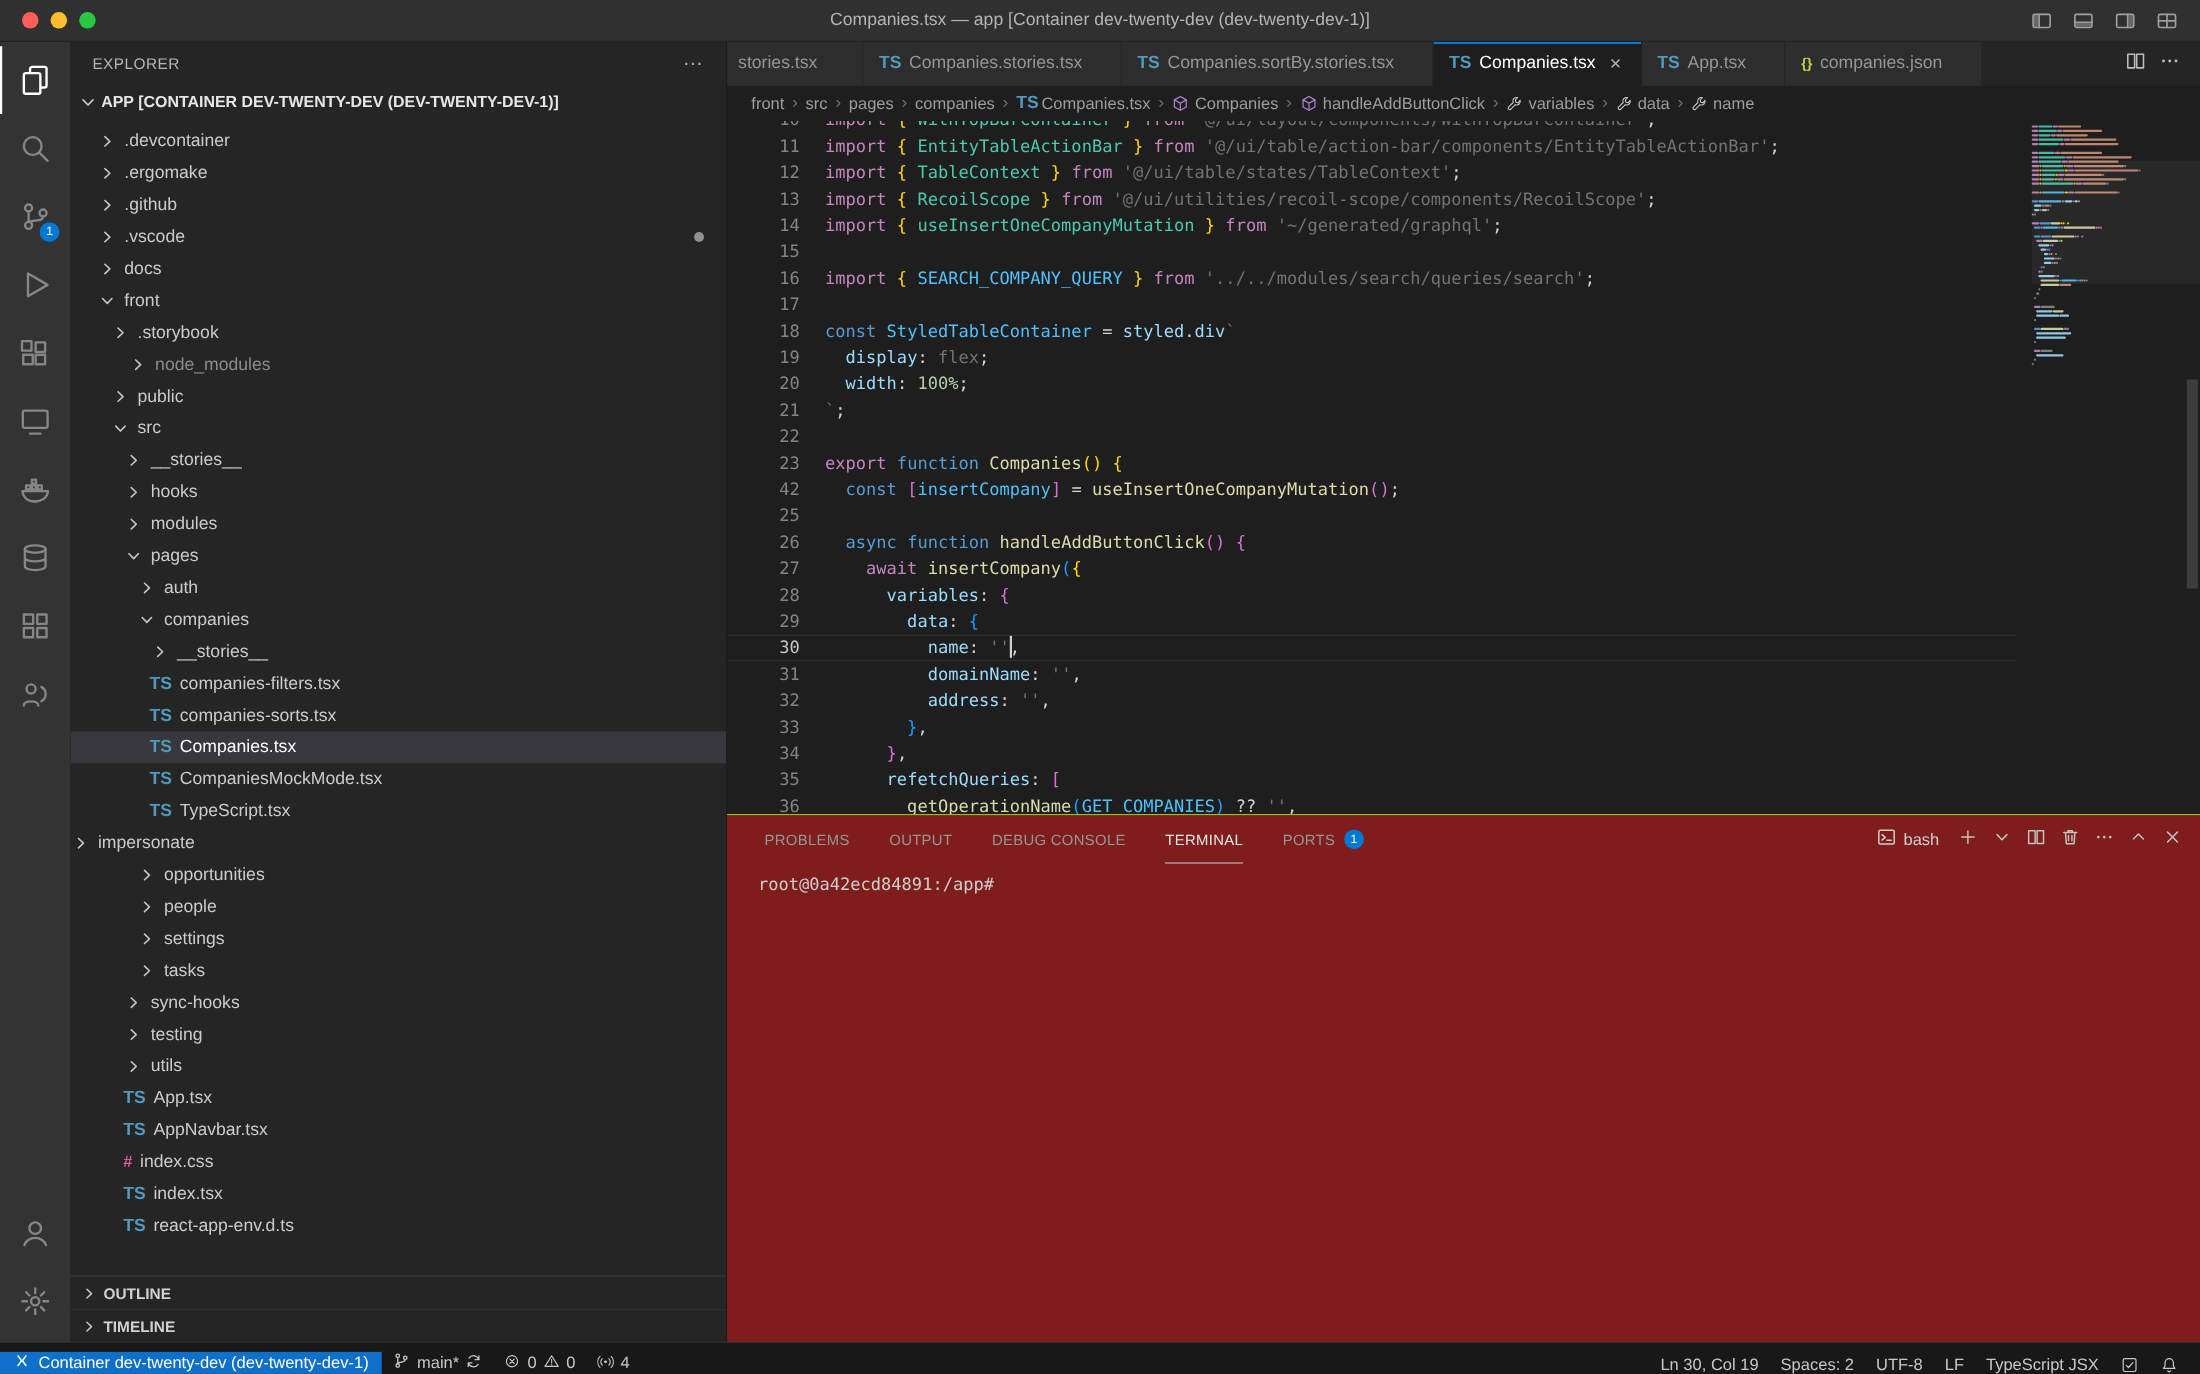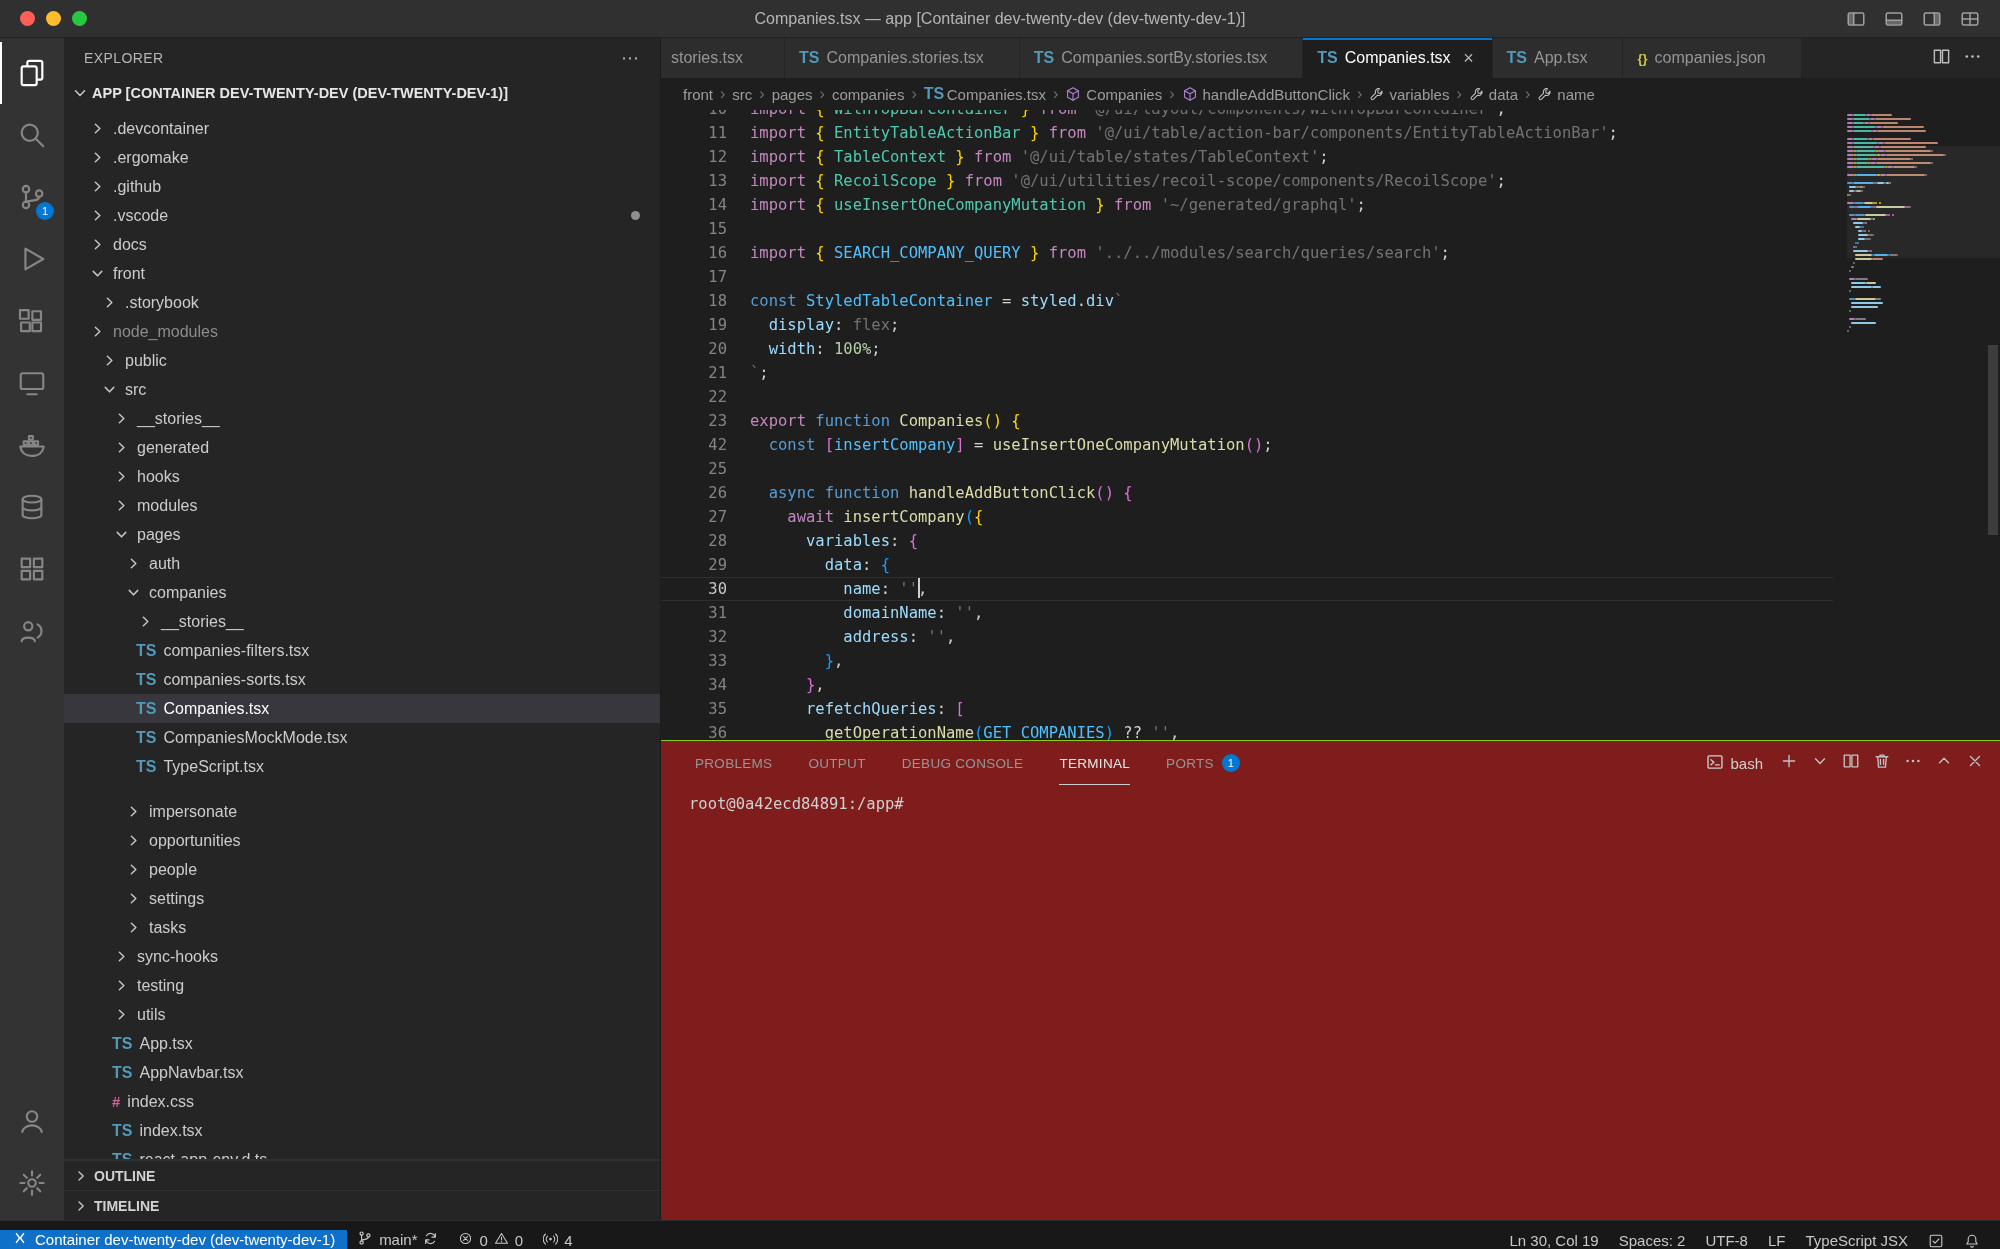--- a/index.html
+++ b/index.html
@@ -293,21 +293,21 @@
             <span class="tlabel">front</span>
           </div>
           <div class="trow" style="padding-left: 36px;">
             <span class="chev">
               <svg width="17" height="17" viewBox="0 0 16 16" fill="none" stroke="currentColor" stroke-width="1.4" stroke-linecap="round" stroke-linejoin="round">
                 <path d="M6 4l4.2 4L6 12"></path>
               </svg>
             </span>
             <span class="tlabel">.storybook</span>
           </div>
-          <div class="trow dim" style="padding-left: 24px;">
+          <div class="trow dim" style="padding-left: 52px;">
             <span class="chev">
               <svg width="17" height="17" viewBox="0 0 16 16" fill="none" stroke="currentColor" stroke-width="1.4" stroke-linecap="round" stroke-linejoin="round">
                 <path d="M6 4l4.2 4L6 12"></path>
               </svg>
             </span>
             <span class="tlabel">node_modules</span>
           </div>
           <div class="trow" style="padding-left: 36px;">
             <span class="chev">
               <svg width="17" height="17" viewBox="0 0 16 16" fill="none" stroke="currentColor" stroke-width="1.4" stroke-linecap="round" stroke-linejoin="round">
@@ -324,28 +324,20 @@
             </span>
             <span class="tlabel">src</span>
           </div>
           <div class="trow" style="padding-left: 48px;">
             <span class="chev">
               <svg width="17" height="17" viewBox="0 0 16 16" fill="none" stroke="currentColor" stroke-width="1.4" stroke-linecap="round" stroke-linejoin="round">
                 <path d="M6 4l4.2 4L6 12"></path>
               </svg>
             </span>
             <span class="tlabel">__stories__</span>
-          </div>
-          <div class="trow" style="padding-left: 48px;">
-            <span class="chev">
-              <svg width="17" height="17" viewBox="0 0 16 16" fill="none" stroke="currentColor" stroke-width="1.4" stroke-linecap="round" stroke-linejoin="round">
-                <path d="M6 4l4.2 4L6 12"></path>
-              </svg>
-            </span>
-            <span class="tlabel">generated</span>
           </div>
           <div class="trow" style="padding-left: 48px;">
             <span class="chev">
               <svg width="17" height="17" viewBox="0 0 16 16" fill="none" stroke="currentColor" stroke-width="1.4" stroke-linecap="round" stroke-linejoin="round">
                 <path d="M6 4l4.2 4L6 12"></path>
               </svg>
             </span>
             <span class="tlabel">hooks</span>
           </div>
           <div class="trow" style="padding-left: 48px;">
@@ -401,21 +393,21 @@
             <span class="tlabel">Companies.tsx</span>
           </div>
           <div class="trow" style="padding-left: 72px;">
             <span><span class="ficon ts">TS</span></span>
             <span class="tlabel">CompaniesMockMode.tsx</span>
           </div>
           <div class="trow" style="padding-left: 72px;">
             <span><span class="ficon ts">TS</span></span>
             <span class="tlabel">TypeScript.tsx</span>
           </div>
-          <div class="trow" style="padding-left: 60px; margin-top: 16px;">
+          <div class="trow" style="">
             <span class="chev">
               <svg width="17" height="17" viewBox="0 0 16 16" fill="none" stroke="currentColor" stroke-width="1.4" stroke-linecap="round" stroke-linejoin="round">
                 <path d="M6 4l4.2 4L6 12"></path>
               </svg>
             </span>
             <span class="tlabel">impersonate</span>
           </div>
           <div class="trow" style="padding-left: 60px;">
             <span class="chev">
               <svg width="17" height="17" viewBox="0 0 16 16" fill="none" stroke="currentColor" stroke-width="1.4" stroke-linecap="round" stroke-linejoin="round">

